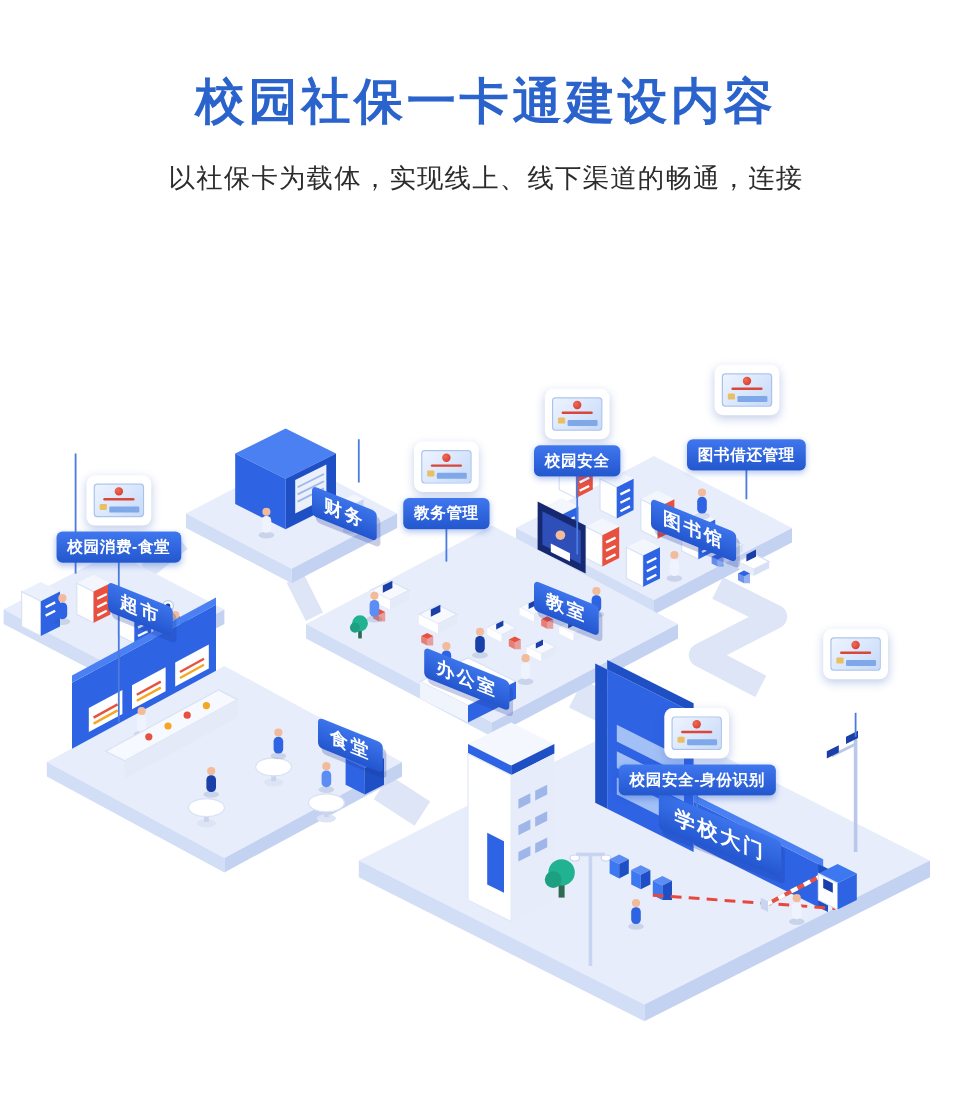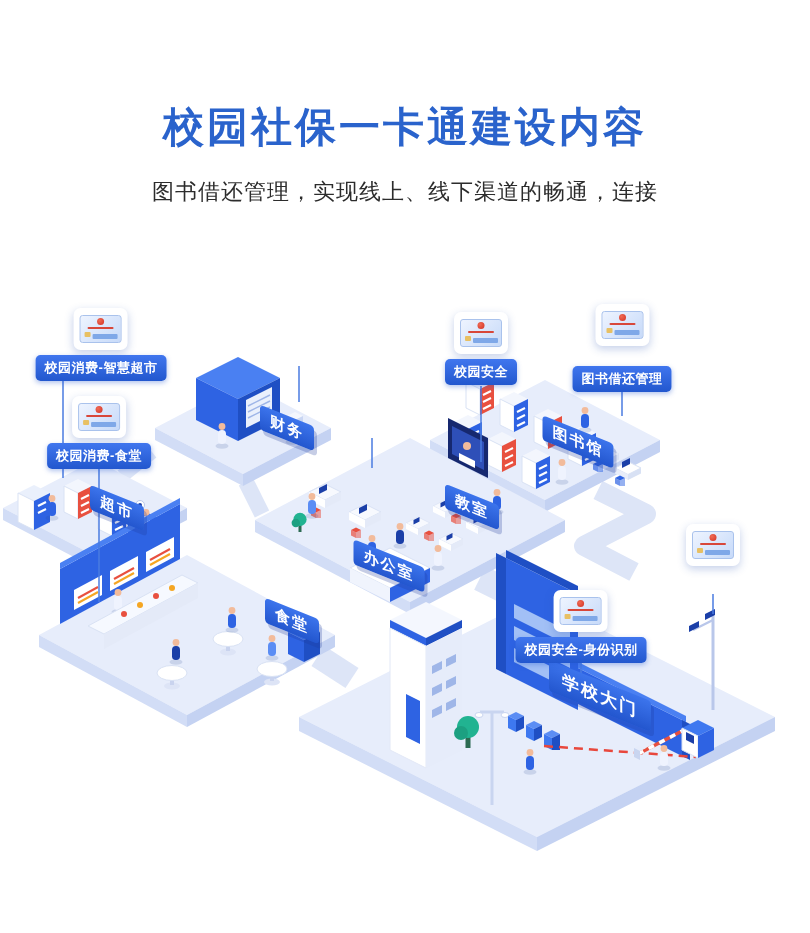--- a/index.html
+++ b/index.html
@@ -1,21 +1,21 @@
 <!DOCTYPE html>
 <html><head>
 <meta charset="utf-8">
 <style>
   * { margin:0; padding:0; box-sizing:border-box; }
   html,body { background:#ffffff; }
   body { font-family:"Liberation Sans","DejaVu Sans",sans-serif; }
   .page { position:relative; width:810px; height:933px; margin:0 auto; background:#fff; overflow:hidden; }
 
   .title {
-    padding-top:100px; text-align:center;
+    padding-top:57px; text-align:center;
     font-size:41px; font-weight:bold; letter-spacing:3px;
     color:#2a63cc;
   }
   .subtitle {
     margin-top:20px; text-align:center;
     font-size:22px; line-height:1.55; color:#2c2c2c; letter-spacing:1px;
   }
 
   .scene { position:absolute; left:0; top:280px; width:810px; height:653px; }
   .scene svg { position:absolute; left:0; top:0; }
@@ -67,21 +67,21 @@
   }
   .area-tag.large { font-size:17px; padding:4px 13px; }
 </style>
 </head>
 <body>
 
 <div class="page">
 
   <h1 class="title">校园社保一卡通建设内容</h1>
   <p class="subtitle">
-    <span>图书借还管理，实现线上、线下渠道的畅通，连接</span><br>
+    <span>以社保卡为载体，实现线上、线下渠道的畅通，连接</span><br>
   </p>
 
   <div class="scene">
 
   <svg width="810" height="653" viewBox="0 0 810 653">
     <defs>
       <g id="prs">
         <ellipse cx="0" cy="0" rx="6.5" ry="2.8" fill="#24418f" opacity=".15"></ellipse>
         <rect x="-4" y="-16" width="8" height="14" rx="3.8" fill="currentColor"></rect>
         <circle cx="0" cy="-19.5" r="3.4" fill="#f2bb9b"></circle>
@@ -374,43 +374,43 @@
       <path d="M99 186 V322"></path>
       <path d="M299 86 V122"></path>
       <path d="M372 158 V188"></path>
       <path d="M481 106 V182"></path>
       <path d="M622 94 V136"></path>
       <path d="M713 314 V334"></path>
       <path d="M581 380 V400"></path>
     </g>
   </svg>
 
-  <div class="callout" style="left:101px; top:28px;">
-    <div class="ss-card">
-          <div class="ss-card-inner">
-            <span class="emblem"></span>
-            <span class="red-line"></span>
-            <span class="chip"></span>
-            <span class="band"></span>
-          </div>
-        </div>
-    <div class="pill">校园消费-智慧超市</div>
-  </div>
   <div class="callout" style="left:99px; top:116px;">
     <div class="ss-card">
           <div class="ss-card-inner">
             <span class="emblem"></span>
             <span class="red-line"></span>
             <span class="chip"></span>
             <span class="band"></span>
           </div>
         </div>
     <div class="pill">校园消费-食堂</div>
   </div>
-  <div class="callout" style="left:481px; top:32px;">
+  <div class="callout" style="left:372px; top:88px;">
+    <div class="ss-card">
+          <div class="ss-card-inner">
+            <span class="emblem"></span>
+            <span class="red-line"></span>
+            <span class="chip"></span>
+            <span class="band"></span>
+          </div>
+        </div>
+    <div class="pill">教务管理</div>
+  </div>
+  <div class="callout" style="left:481px; top:44px;">
     <div class="ss-card">
           <div class="ss-card-inner">
             <span class="emblem"></span>
             <span class="red-line"></span>
             <span class="chip"></span>
             <span class="band"></span>
           </div>
         </div>
     <div class="pill">校园安全</div>
   </div>

